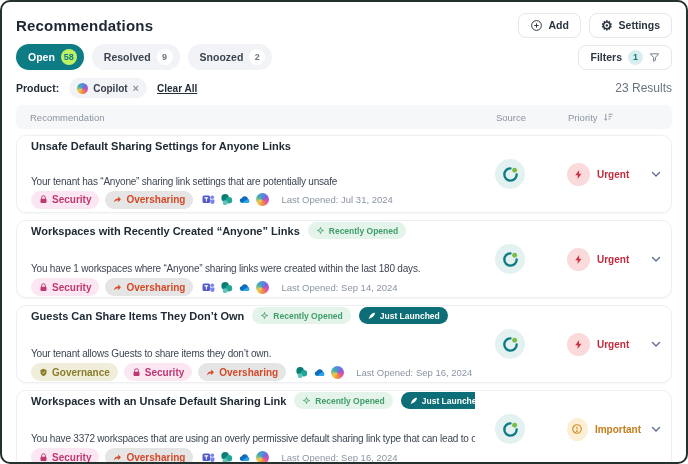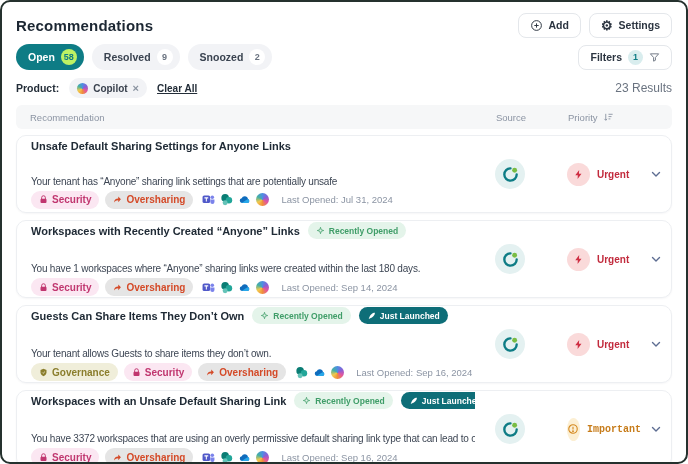--- a/index.html
+++ b/index.html
@@ -74,21 +74,21 @@
   .lastopened { font-size:9.5px; color:#8b94a3; margin-left:3px; }
   .sourcecell { display:flex; justify-content:center; }
   .source-ic { width:30px; height:30px; border-radius:50%; background:#e4f1f1;
                display:flex; align-items:center; justify-content:center; }
   .prioritycell { display:flex; align-items:center; gap:7px; padding-left:22px; }
   .prio-ic { width:23px; height:23px; border-radius:50%; display:flex; align-items:center; justify-content:center; }
   .prio-ic.urgent { background:#fadada; color:#cf2f44; }
   .prio-ic.important { background:#fcefd3; color:#d4881f; }
   .prio-label { font-size:10px; font-weight:700; }
   .prio-label.urgent { color:#c22b3d; }
-  .prio-label.important { color:#c77c1a;font-family:Liberation Mono, monospace; }
+  .prio-label.important { color:#c77c1a; }
   .chevcell { display:flex; justify-content:center; cursor:pointer; color:#5d6d92; }
 </style>
 </head>
 <body>
 
 <div class="frame">
 
   <div class="topbar">
     <div class="page-title">Recommendations</div>
     <div class="topbar-actions">

